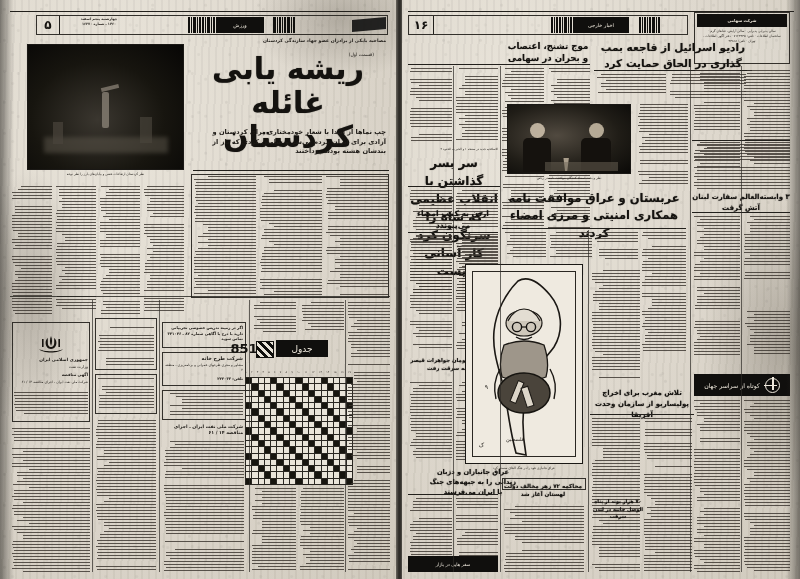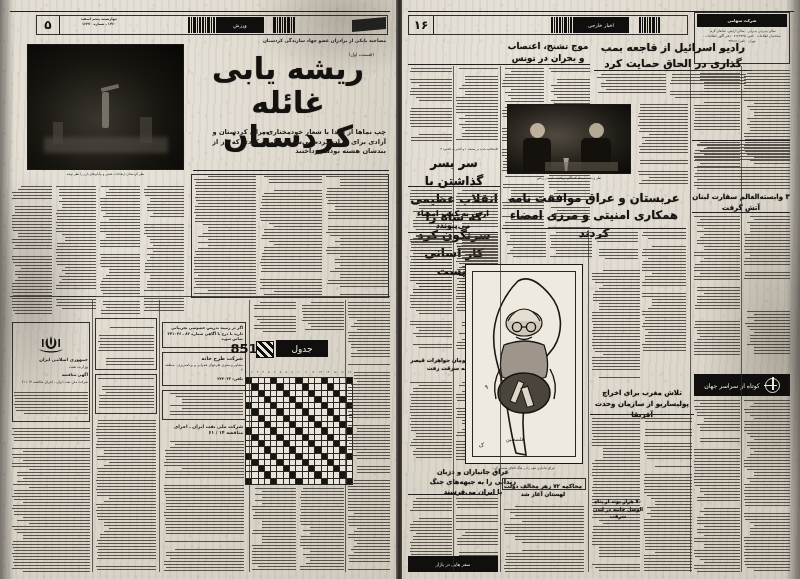--- a/index.html
+++ b/index.html
@@ -1202,21 +1202,21 @@
         <i style="width:2px"></i>
     </div>
 
     <div class="box" style="left:292px;top:12px;width:96px;height:52px;background:rgba(255,255,255,.1);"></div>
     <div class="adhdr" style="left:295px;top:14px;width:90px;height:13px;font-size:4px;">شركت سهامی</div>
     <div class="tiny" style="left:300px;top:29px;width:80px;font-size:3.2px;line-height:1.55;text-align:center;" id="adlines">سالن پذیرایی پذیرایی · سالن آرایش، غذاهای گرم · ساختمان اطلاعات · تلفن: ۷۱۲۳۳۳۵ · دفتر آگهی اطلاعات ـ تهران · تلفن: ۳۳۸۱۸</div>
 
     <div class="hl" style="left:196px;top:40px;width:150px;font-size:10.5px;line-height:1.5;">رادیو اسرائیل از فاجعه بمب گذاری در الحاق حمایت کرد</div>
     <div class="rule" style="left:192px;top:70px;width:158px;height:1px;"></div>
 
-    <div class="hl" style="left:104px;top:40px;width:84px;font-size:8.6px;line-height:1.45;">موج تشنج، اعتصاب و بحران در تونس</div>
+    <div class="hl" style="left:104px;top:40px;width:84px;font-size:8.6px;line-height:1.45;">موج تشنج، اعتصاب و بحران در سهامی</div>
     <div class="hl" style="left:6px;top:44px;width:92px;font-size:8.6px;line-height:1.45;"></div>
     <div class="rule" style="left:6px;top:64px;width:182px;height:1px;"></div>
 
     <div class="col" id="RC1" style="left:8px;top:68px;width:42px;height:74px;">
         <div class="ln s3"></div>
         <div class="ln s5"></div>
         <div class="ln sp"></div>
         <div class="ln s5"></div>
         <div class="ln s3"></div>
         <div class="ln s6"></div>

